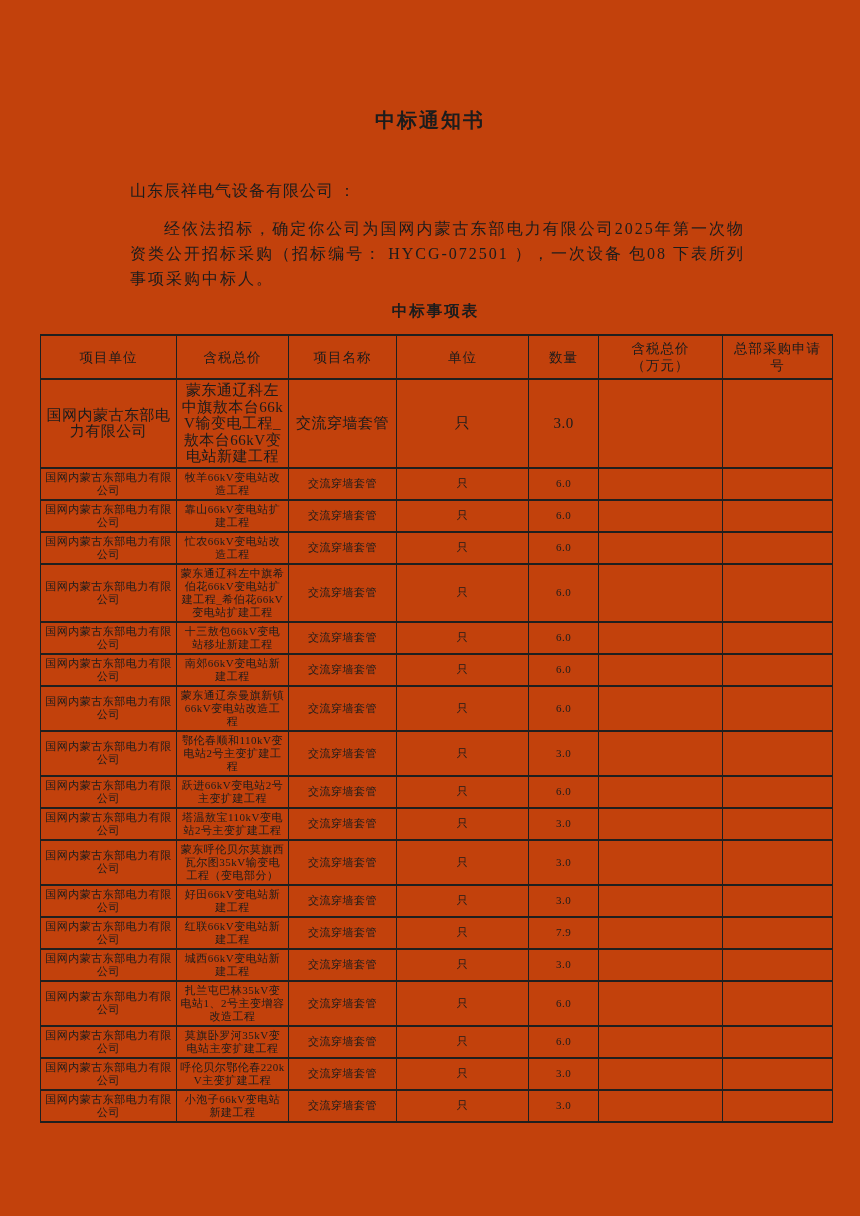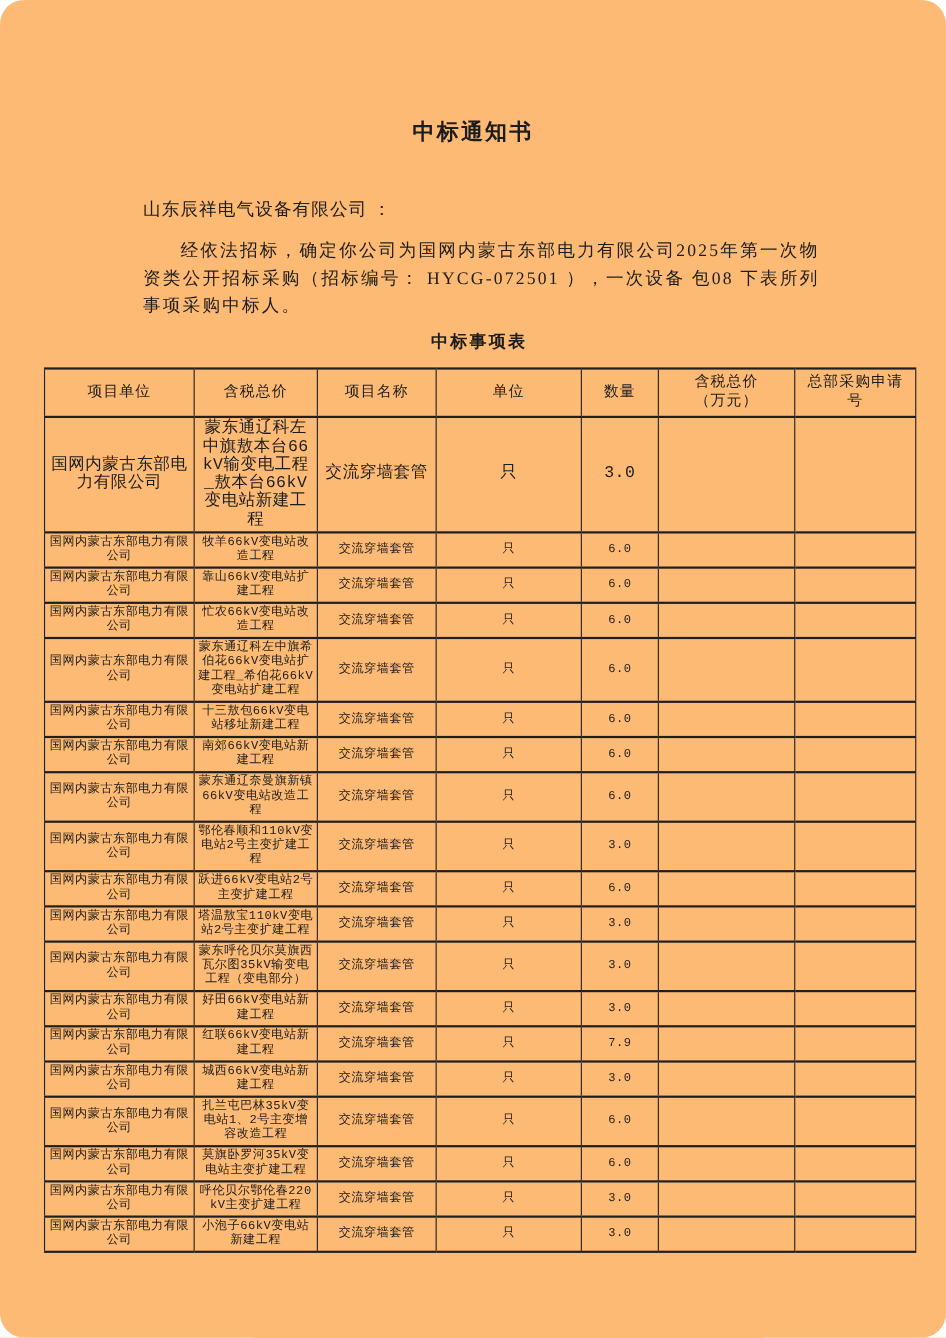--- a/index.html
+++ b/index.html
@@ -3,21 +3,21 @@
 <meta charset="utf-8">
 <style>
   html, body { margin: 0; padding: 0; }
   body {
     width: 860px; height: 1216px;
     background: #ffffff;
     font-family: "Liberation Serif", "DejaVu Serif", serif;
     color: #1c1c1c;
     overflow: hidden;
   }
-  .page { width: 860px; height: 1216px; position: relative; background: #fdba74; border-radius: 22px; }
+  .page { width: 860px; height: 1216px; position: relative; background: #c2410c; }
 
   .doc-title {
     margin: 0; padding-top: 106px;
     text-align: center;
     font-size: 20px; font-weight: bold;
     letter-spacing: 2px;
     line-height: 28px;
   }
   .addressee {
     margin: 46px 0 0 130px;
@@ -40,21 +40,20 @@
     font-size: 15.5px; font-weight: bold;
     letter-spacing: 2px;
     line-height: 20px;
   }
 
   table.award {
     margin: 13px 0 0 40px;
     width: 792px;
     border-collapse: collapse;
     table-layout: fixed;
-    font-family: Liberation Mono, monospace;
   }
   table.award th, table.award td {
     border: 1px solid #1f1f1f;
     border-top: 2px solid #1f1f1f;
     border-bottom: 2px solid #1f1f1f;
     text-align: center;
     vertical-align: middle;
     word-break: break-all;
     overflow: hidden;
   }

